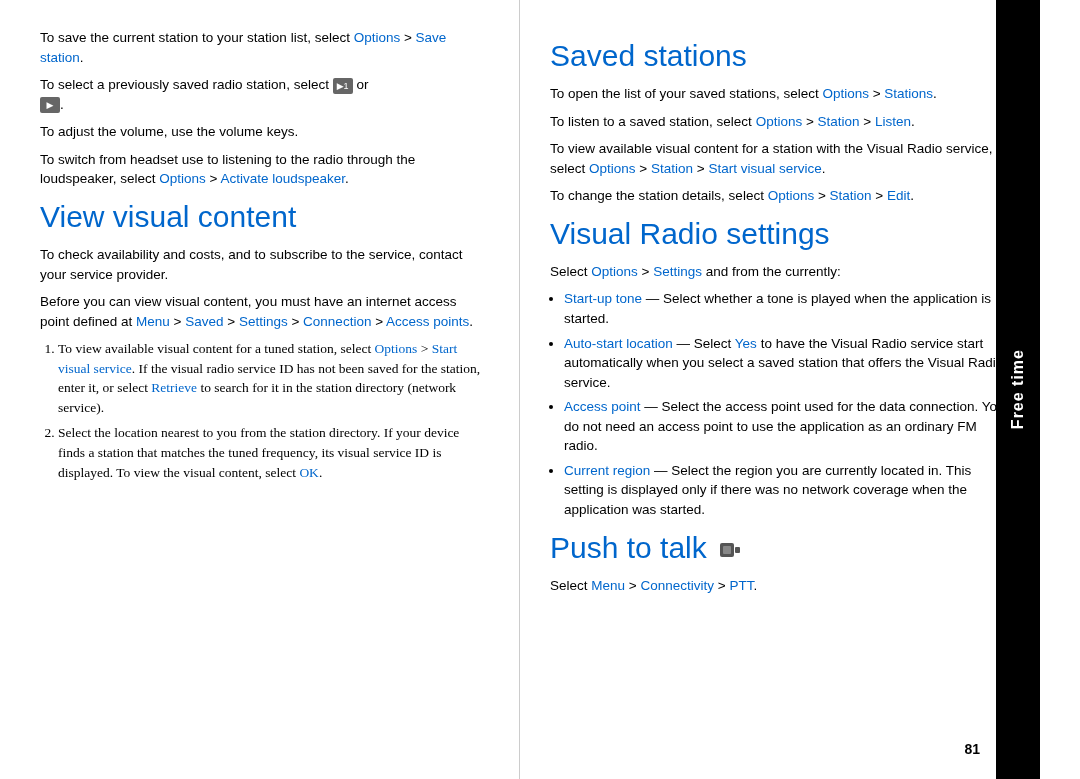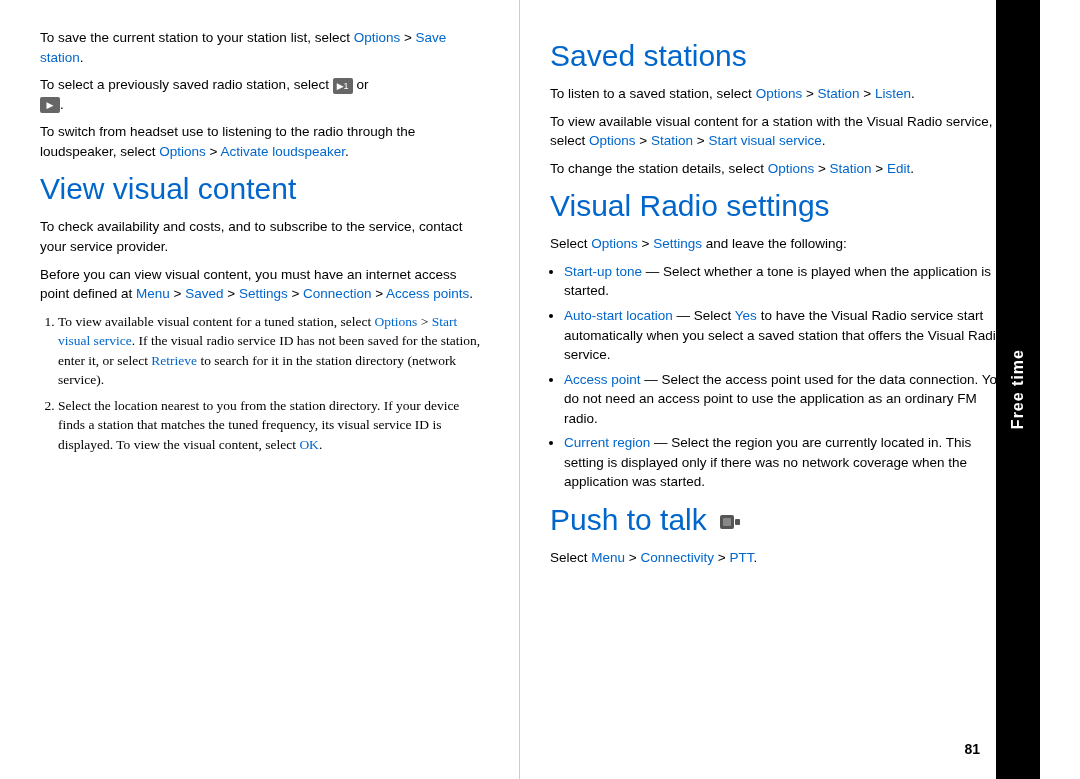--- a/index.html
+++ b/index.html
@@ -126,20 +126,21 @@
     <span class="blue-link">Save station</span>.
   </p>
 
   <p>
     <span>To select a previously saved radio station, select</span>
     <span class="inline-icon">▶1</span>
     <span> or</span><br>
     <span class="inline-icon">▶</span>.
   </p>
 
+  <p>To adjust the volume, use the volume keys.</p>
 
   <p>
     <span>To switch from headset use to listening to the radio through the loudspeaker, select </span><span class="blue-link">Options</span><span> &gt; </span><span class="blue-link">Activate loudspeaker</span><span>.</span>
   </p>
 
 
   <h2 class="section-title-large">View visual content</h2>
 
   <p>To check availability and costs, and to subscribe to the service, contact your service provider.</p>
 
@@ -153,37 +154,40 @@
     </li>
     <li>
       <span>Select the location nearest to you from the station directory. If your device finds a station that matches the tuned frequency, its visual service ID is displayed. To view the visual content, select </span><span class="blue-link">OK</span><span>.</span>
     </li>
   </ol>
 </div>
 
 <div class="right-column">
   <h2 class="section-title-large">Saved stations</h2>
 
+  <p>
+    <span>To open the list of your saved stations, select </span><span class="blue-link">Options</span><span> &gt; </span><span class="blue-link">Stations</span><span>.</span>
+  </p>
 
   <p>
     <span>To listen to a saved station, select </span><span class="blue-link">Options</span><span> &gt; </span><span class="blue-link">Station</span><span> &gt; </span><span class="blue-link">Listen</span><span>.</span>
   </p>
 
   <p>
     <span>To view available visual content for a station with the Visual Radio service, select </span><span class="blue-link">Options</span><span> &gt; </span><span class="blue-link">Station</span><span> &gt; </span><span class="blue-link">Start visual service</span><span>.</span>
   </p>
 
   <p>
     <span>To change the station details, select </span><span class="blue-link">Options</span><span> &gt; </span><span class="blue-link">Station</span><span> &gt; </span><span class="blue-link">Edit</span><span>.</span>
   </p>
 
   <h2 class="section-title-large">Visual Radio settings</h2>
 
   <p>
-    <span>Select </span><span class="blue-link">Options</span><span> &gt; </span><span class="blue-link">Settings</span><span> and leave the following:</span>
+    <span>Select </span><span class="blue-link">Options</span><span> &gt; </span><span class="blue-link">Settings</span><span> and from the currently:</span>
   </p>
 
   <ul>
     <li>
       <span class="blue-link">Start-up tone</span><span> — Select whether a tone is played when the application is started.</span>
     </li>
     <li>
       <span class="blue-link">Auto-start location</span><span> — Select </span><span class="blue-link">Yes</span><span> to have the Visual Radio service start automatically when you select a saved station that offers the Visual Radio service.</span>
     </li>
     <li>

